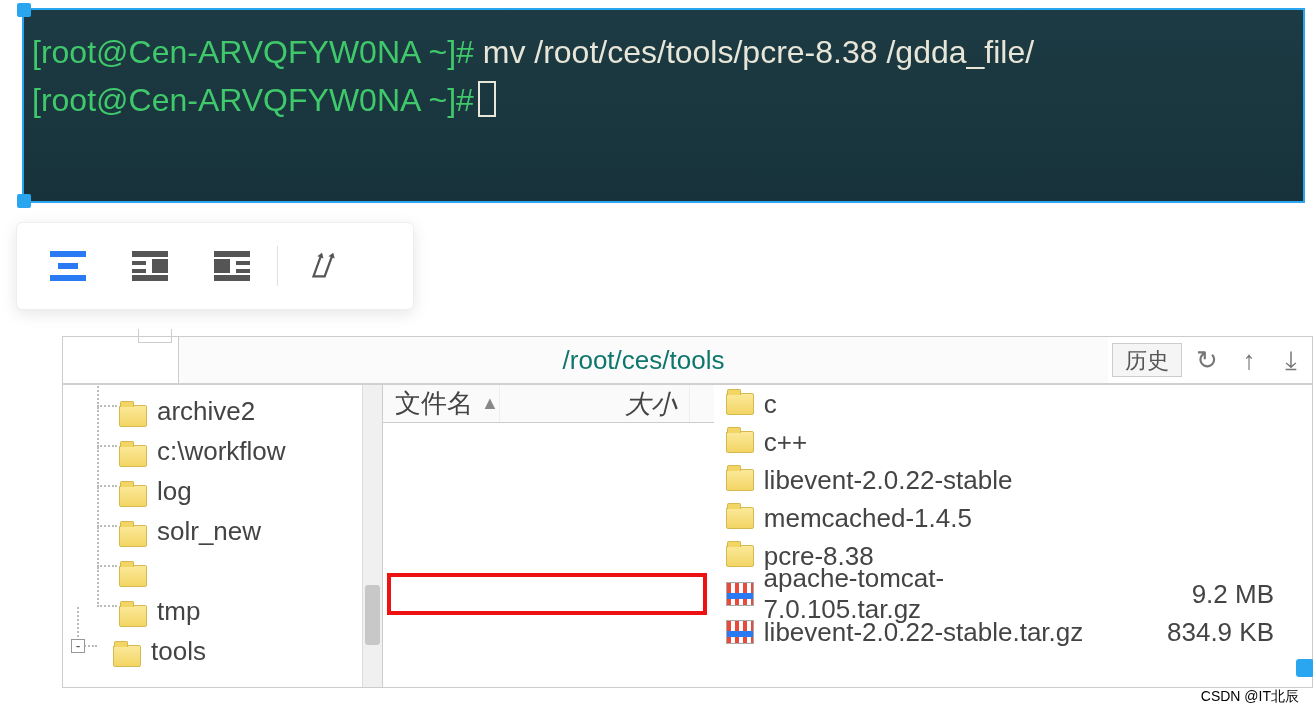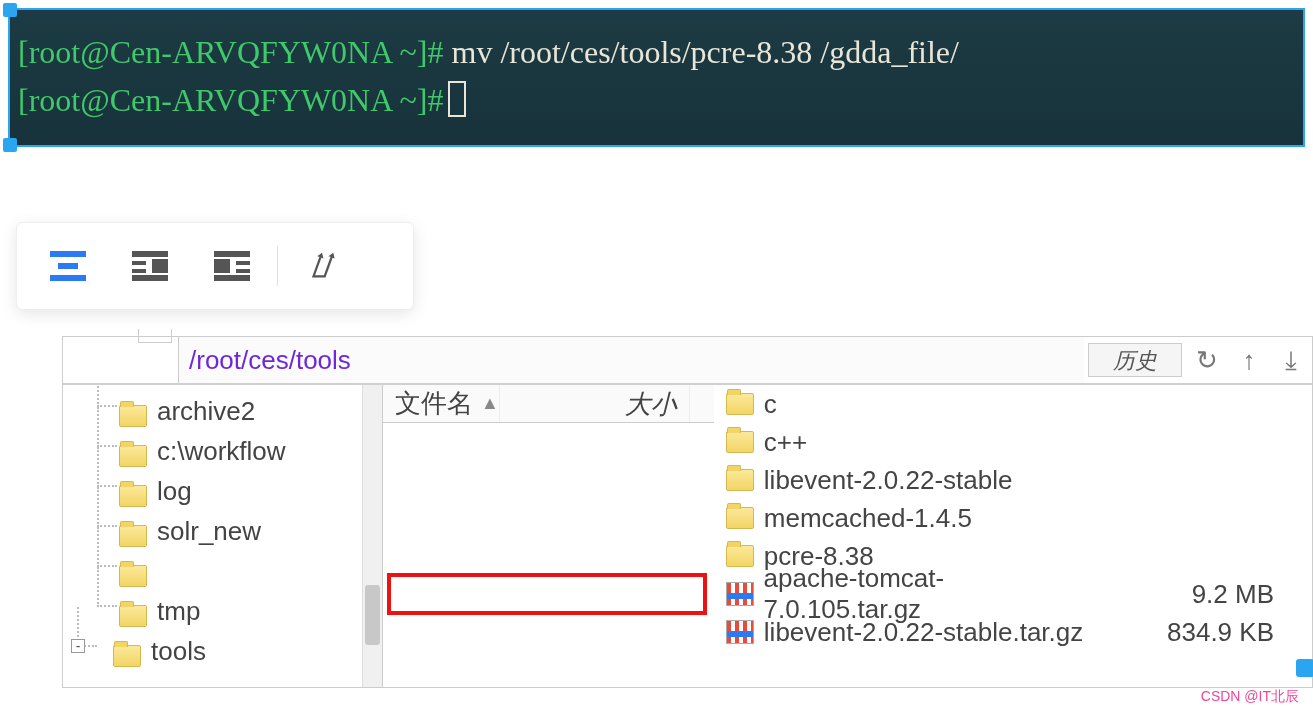--- a/index.html
+++ b/index.html
@@ -6,25 +6,25 @@
   body {
     margin: 0;
     font-family: Arial, "Microsoft YaHei", sans-serif;
     background: #fff;
     width: 1313px;
     height: 708px;
     position: relative;
     overflow: hidden;
   }
   .terminal {
-    margin: 8px 8px 0 8px;
-    height: 139px;
+    margin: 8px 8px 0 22px;
+    height: 195px;
     background: linear-gradient(#1d3b44, #17323a);
     border: 2px solid #2aa6f0;
-    font-family: Liberation Serif, serif;
+    font-family: Liberation Sans, sans-serif;
     font-size: 32px;
     padding: 18px 8px 8px 8px;
     color: #ddd;
     line-height: 1.5;
     position: relative;
   }
   .prompt { color: #3fc96a; }
   .cmd { color: #e8e6d8; }
   .cursor {
     display: inline-block;
@@ -83,36 +83,36 @@
     display: flex;
     border-bottom: 2px solid #d0d0d0;
     height: 48px;
     align-items: stretch;
   }
   .tree-stub { width: 116px; border-right: 1px solid #ccc; position: relative; }
   .tree-stub .box { position:absolute; top:-8px; right:6px; width:34px; height:14px; border:1px solid #ccc; border-top:none; }
   .path-input {
     flex: 1;
     font-size: 26px;
-    color: #6d28d9;
+    color: #0f766e;
     border: none;
     outline: none;
     padding: 6px 10px;
     background: #fbfbfb;
+    text-align: center;
   }
   .history-btn {
     border: 1px solid #ccc;
     background: #f5f5f5;
     font-size: 22px;
     color: #555;
-    padding: 2px 24px;
+    padding: 2px 12px;
     margin: 6px 4px;
     cursor: pointer;
     white-space: nowrap;
-    font-style: italic;
   }
   .nav-ico { width: 42px; display: flex; align-items:center; justify-content:center; font-size:26px; color:#777; cursor:pointer; }
   .fb-body { display: flex; flex: 1; overflow: hidden; }
   .tree {
     width: 320px;
     border-right: 1px solid #ccc;
     font-size: 26px;
     color: #444;
     padding: 2px 0 0 14px;
     position: relative;
@@ -146,21 +146,21 @@
   .col-name { flex:1; padding-left:12px; display:flex; align-items:center; border-right:1px solid #eee; }
   .col-size { width:190px; padding-right:12px; display:flex; align-items:flex-end; justify-content:flex-end; border-right:1px solid #eee;font-style:italic; }
   .col-extra { width:24px; }
   .sort-arrow { margin-left:8px; font-size:18px; color:#888; }
   .list-body { flex:1; overflow:hidden; }
   .row { display:flex; height:38px; align-items:center; }
   .row .cell-name { flex:1; display:flex; align-items:center; padding-left:12px; }
   .row .cell-size { width:190px; text-align:right; padding-right:14px; }
   .row .cell-extra { width:24px; }
   .hl-box { position:absolute; border:4px solid #e11; pointer-events:none; }
-  .watermark { position:absolute; right:14px; bottom:2px; font-size:14px; color:#ec4899; }
+  .watermark { position:absolute; right:14px; bottom:2px; font-size:14px; color:#000000; }
   .sel-handle-br2 { position:absolute; width:18px; height:18px; background:#2aa6f0; border-radius:3px; right:-2px; bottom:10px; z-index:5; }
 </style>
 </head>
 <body>
 
 <div class="terminal">
   <div class="sel-handle sel-tl"></div>
   <div class="sel-handle sel-bl"></div>
   <div>
     <span class="prompt">[root@Cen-ARVQFYW0NA ~]#</span><span class="cmd"> mv /root/ces/tools/pcre-8.38  /gdda_file/</span>

